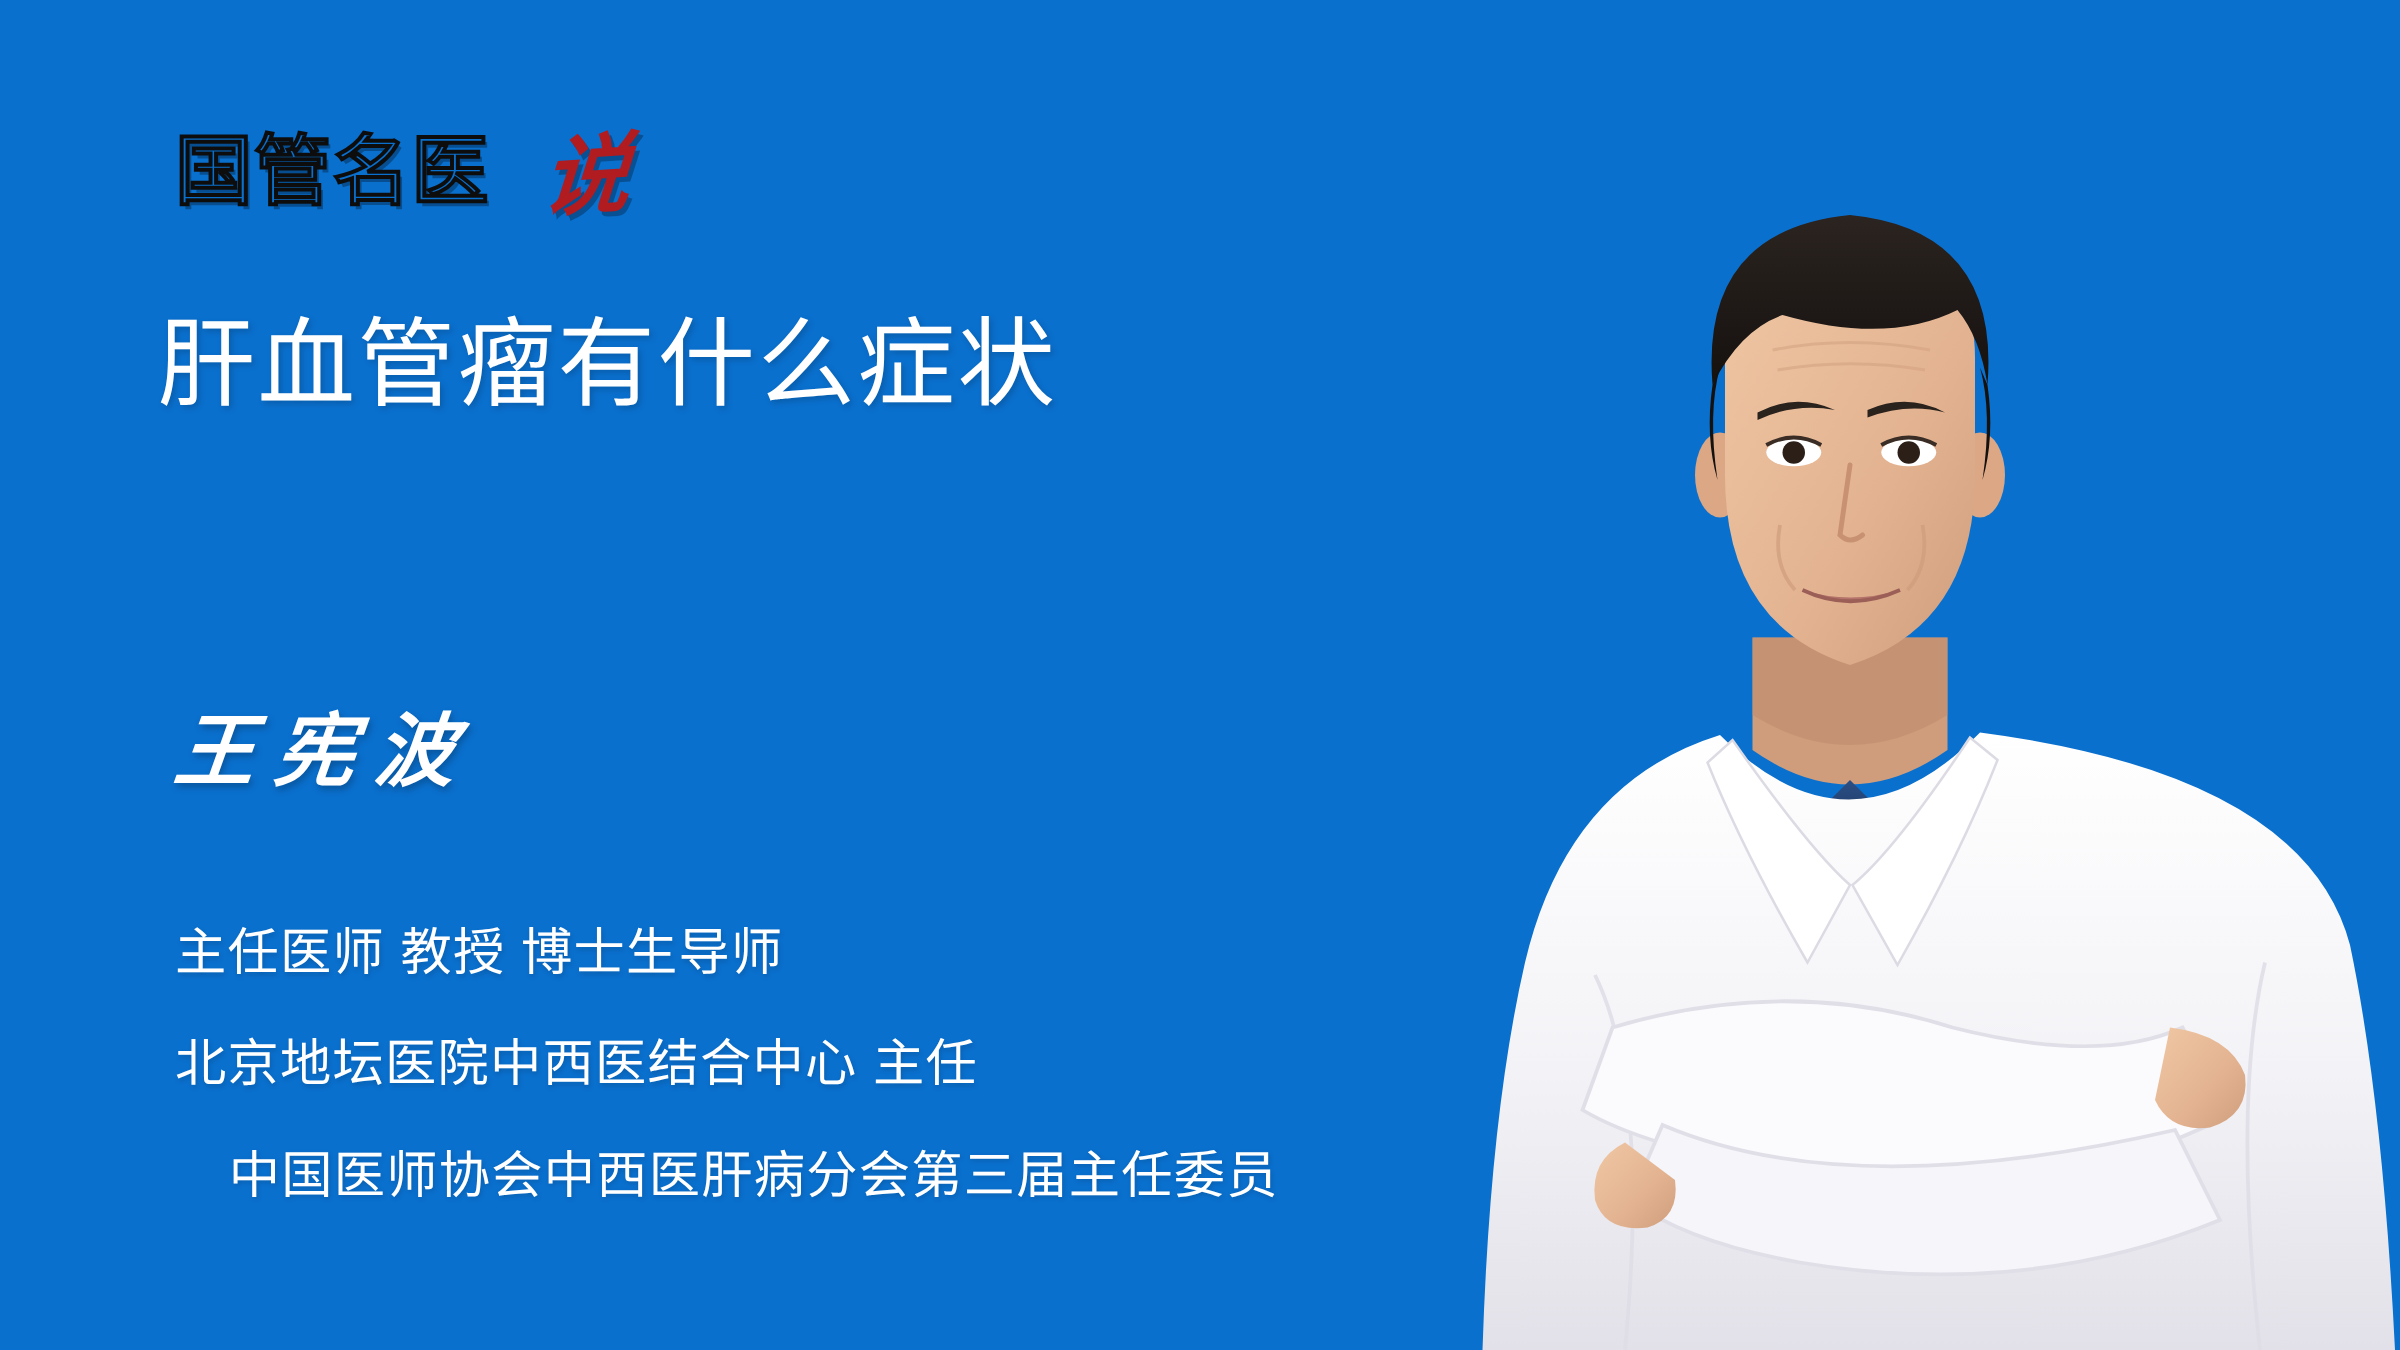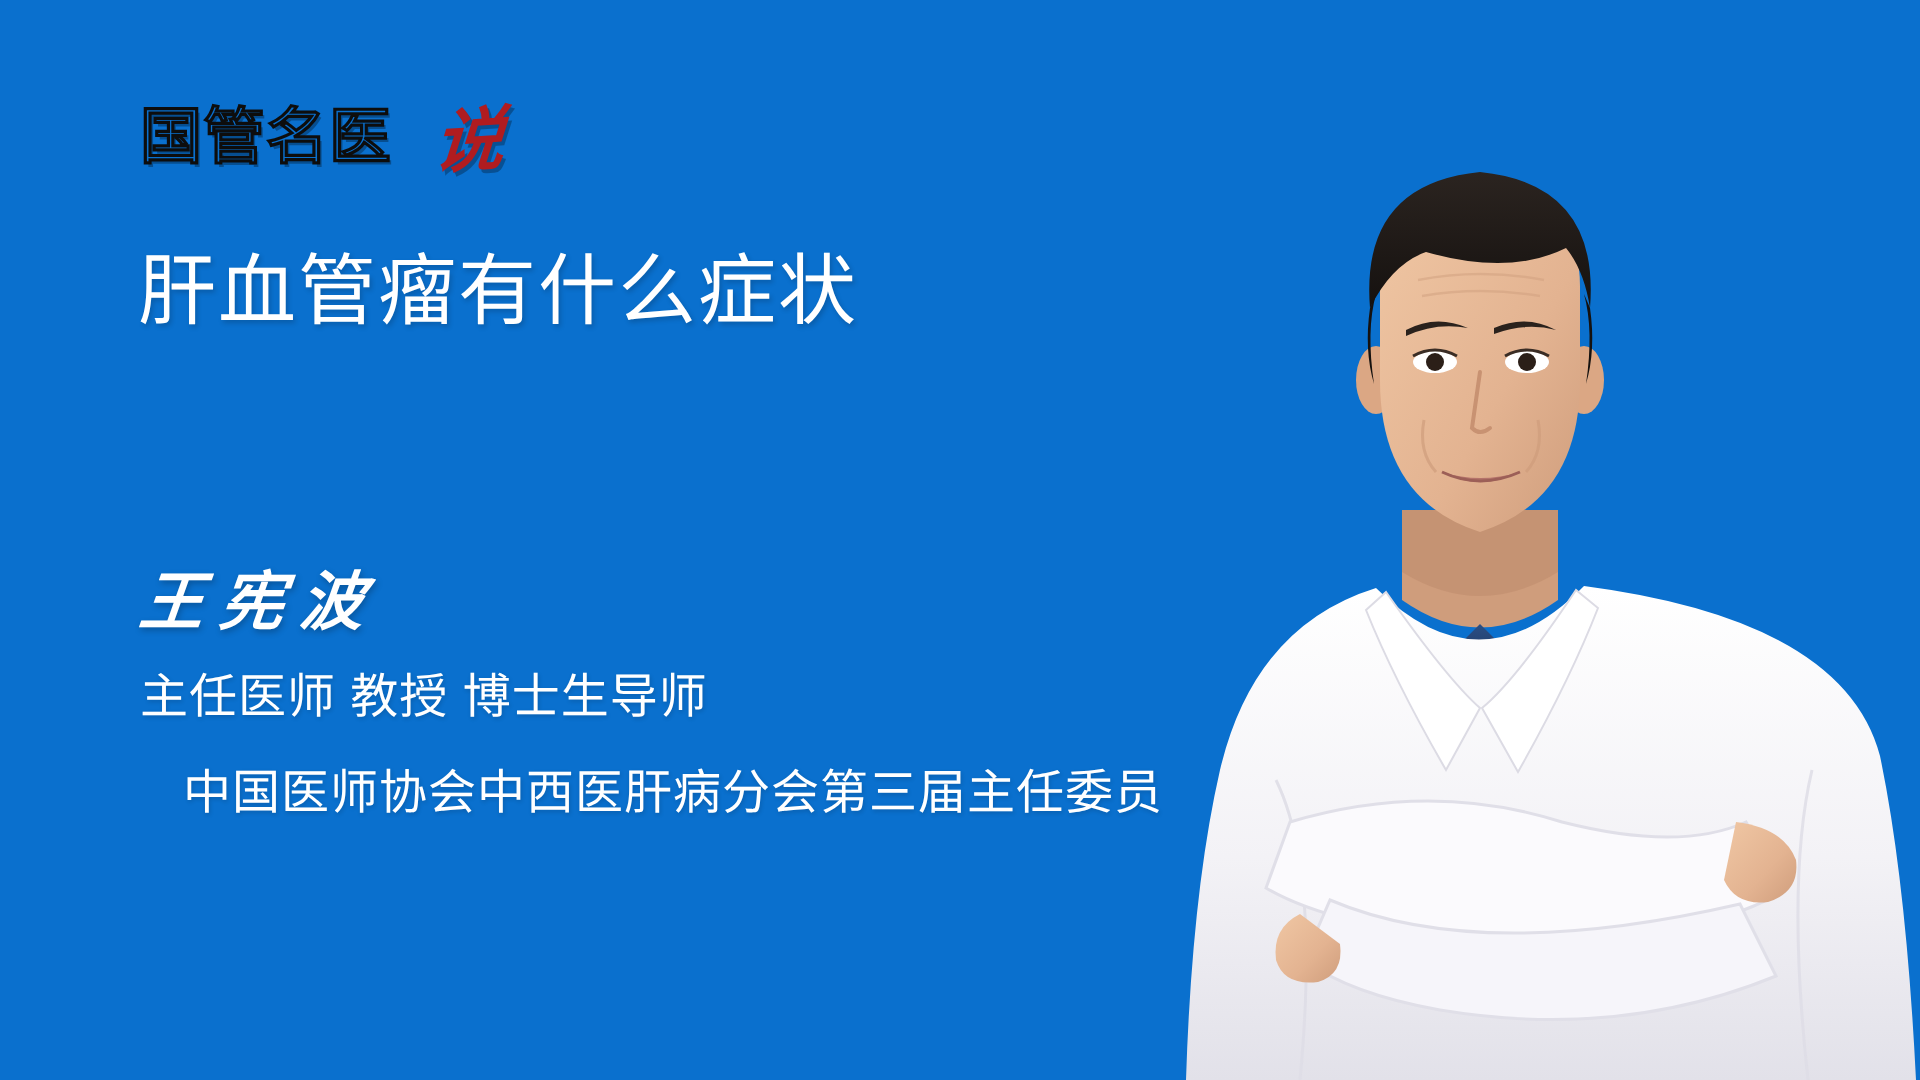--- a/index.html
+++ b/index.html
@@ -48,21 +48,21 @@
     font-style: italic;
     font-weight: bold;
     transform: skewX(-8deg) rotate(-4deg);
     text-shadow: 3px 4px 0 rgba(0,0,0,0.28);
     font-family: "DejaVu Serif", "Liberation Serif", serif;
   }
 
   
   #headline {
     position: absolute;
-    left: 138px;
+    left: 126px;
     top: 238px;
     width: 1000px;
     color: #ffffff;
     font-size: 78px;
     line-height: 1.38;
     font-weight: 500;
     letter-spacing: 2px;
     text-shadow: 2px 3px 5px rgba(0,0,0,0.18);
   }
   #headline .hl-line { display: block; white-space: nowrap; }
@@ -80,23 +80,23 @@
     letter-spacing: 16px;
     font-family: "DejaVu Serif", "Liberation Serif", serif;
     transform: skewX(-6deg);
     text-shadow: 2px 3px 6px rgba(0,0,0,0.25);
   }
 
   
   #credentials {
     position: absolute;
     left: 140px;
-    top: 673px;
+    top: 742px;
     color: #ffffff;
-    font-size: 48px;
+    font-size: 41px;
     line-height: 1;
     letter-spacing: 1px;
     font-weight: 400;
     text-shadow: 1px 2px 4px rgba(0,0,0,0.16);
   }
   #credentials .cred-line {
     display: block;
     white-space: nowrap;
     margin-bottom: 48px;
   }
@@ -124,20 +124,21 @@
   </div>
 
   <div id="headline">
     <span class="hl-line">肝血管瘤有什么症状</span>
   </div>
 
   <div id="doctor-name">王宪波</div>
 
   <div id="credentials">
     <span class="cred-line">主任医师  教授  博士生导师</span>
+    <span class="cred-line">北京地坛医院中西医结合中心  主任</span>
     <span class="cred-line">中国医师协会中西医肝病分会第三届主任委员</span>
   </div>
 
   <div id="portrait">
     <svg viewBox="0 0 740 1000" preserveAspectRatio="xMidYMax meet">
       <defs>
         <linearGradient id="coatG" x1="0" y1="0" x2="0" y2="1">
           <stop offset="0%" stop-color="#ffffff"></stop>
           <stop offset="55%" stop-color="#f3f2f6"></stop>
           <stop offset="100%" stop-color="#e2e1e9"></stop>

